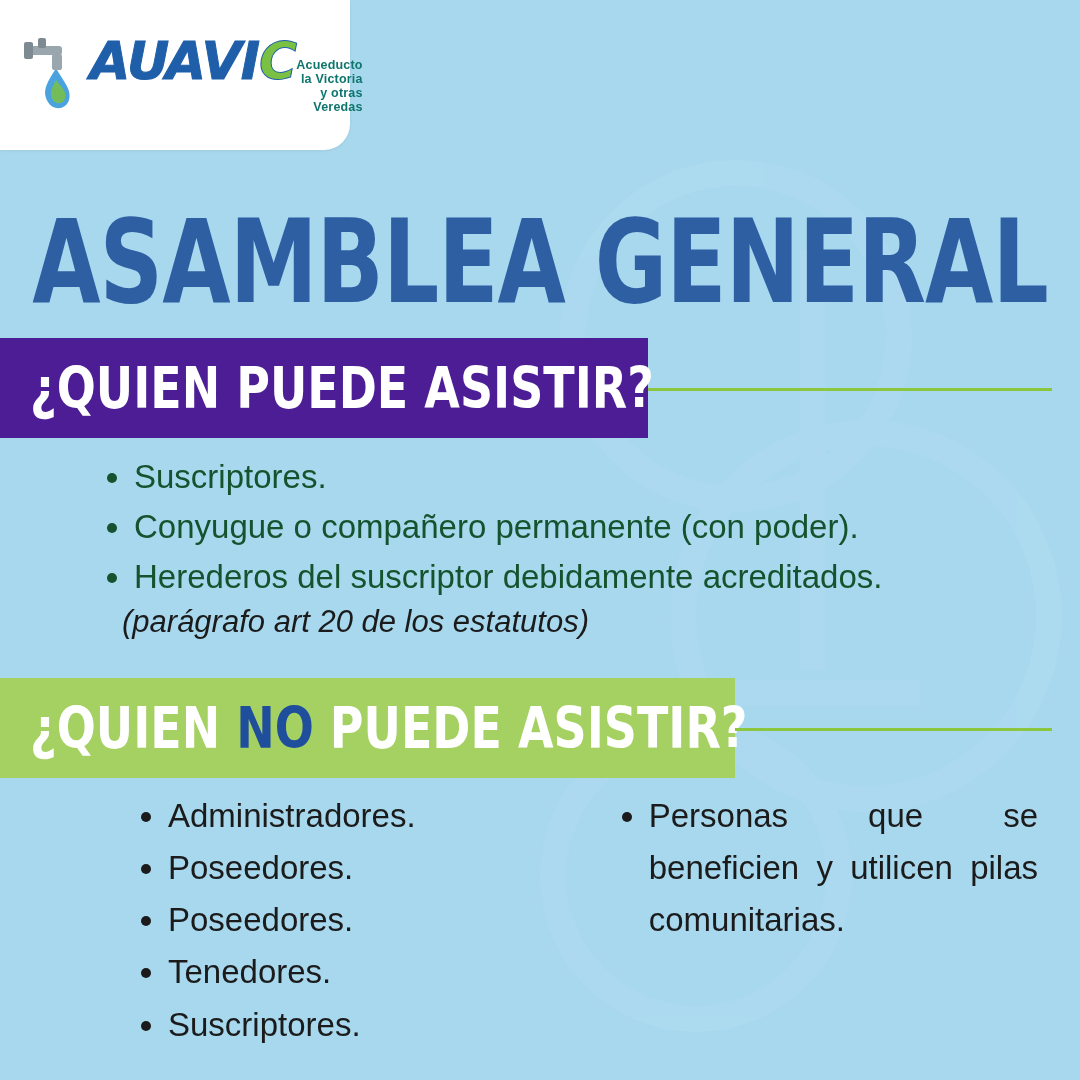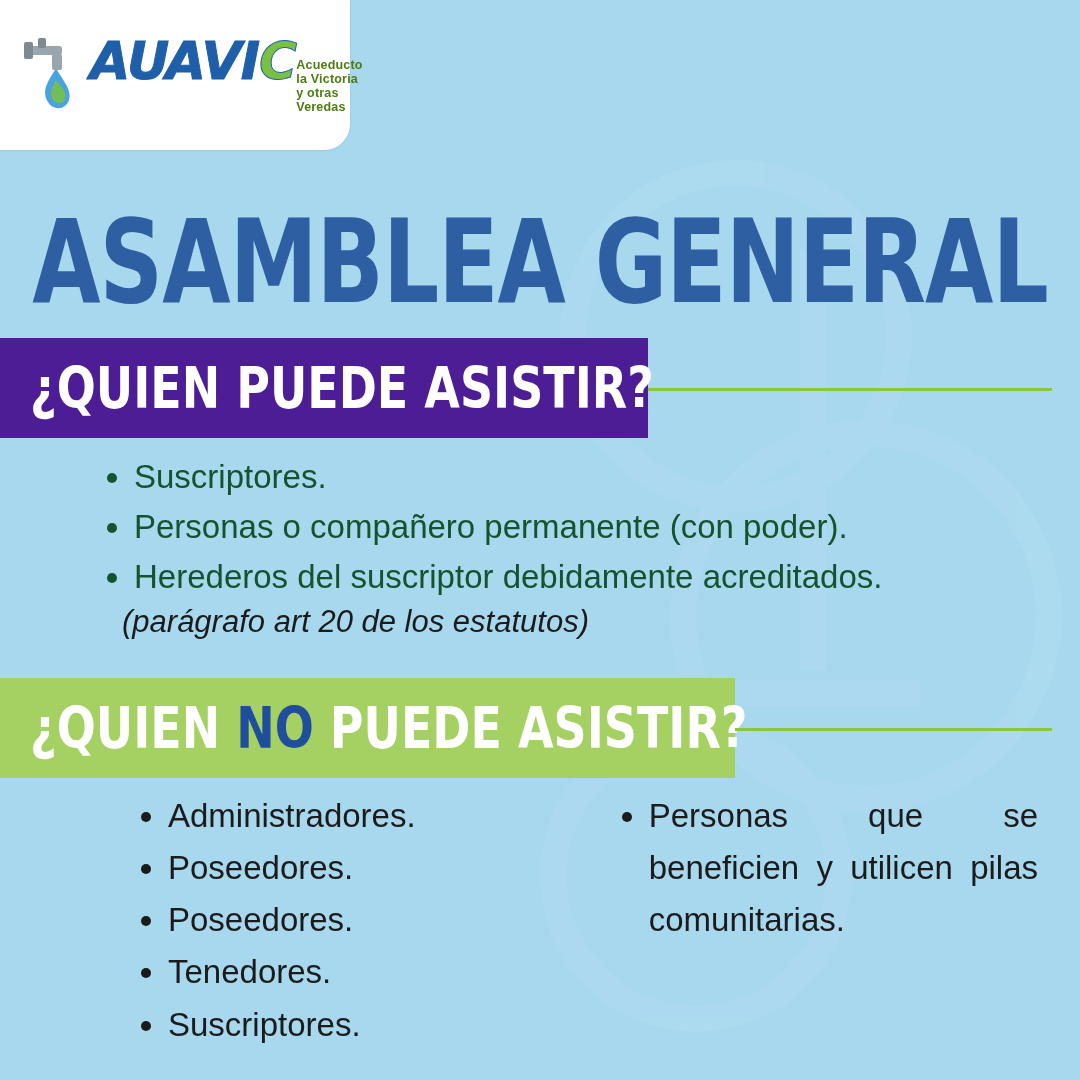--- a/index.html
+++ b/index.html
@@ -73,23 +73,24 @@
     line-height: 0.95;
     letter-spacing: -1px;
     color: #1f5fa9;
     -webkit-text-stroke: 1px #1f5fa9;
   }
   .logo-word .g { color: #7ac143; }
   .logo-sub {
     font-family: "Liberation Sans", sans-serif;
     font-size: 12.5px;
     font-weight: bold;
-    color: #4d7c0f;
+    color: #0f766e;
     letter-spacing: 0.2px;
     margin-top: 21px;
+    text-align: right;
   }
 
   
   .main-title {
     position: absolute;
     top: 196px;
     left: 0;
     width: 1080px;
     text-align: center;
     font-family: "DejaVu Sans", sans-serif;
@@ -228,21 +229,21 @@
 <div class="main-title">ASAMBLEA GENERAL</div>
 
 <div class="banner banner-1">
   <div class="banner-text">¿QUIEN PUEDE ASISTIR?</div>
 </div>
 <div class="banner-rule rule-1"></div>
 
 <div class="list-1">
   <ul>
     <li>Suscriptores.</li>
-    <li>Personas o compañero permanente (con poder).</li>
+    <li>Conyugue o compañero permanente (con poder).</li>
     <li>Herederos del suscriptor debidamente acreditados.</li>
   </ul>
   <div class="note">(parágrafo art 20 de los estatutos)</div>
 </div>
 
 <div class="banner banner-2">
   <div class="banner-text"><span>¿QUIEN </span><span class="hl">NO</span><span> PUEDE ASISTIR?</span></div>
 </div>
 <div class="banner-rule rule-2"></div>
 

